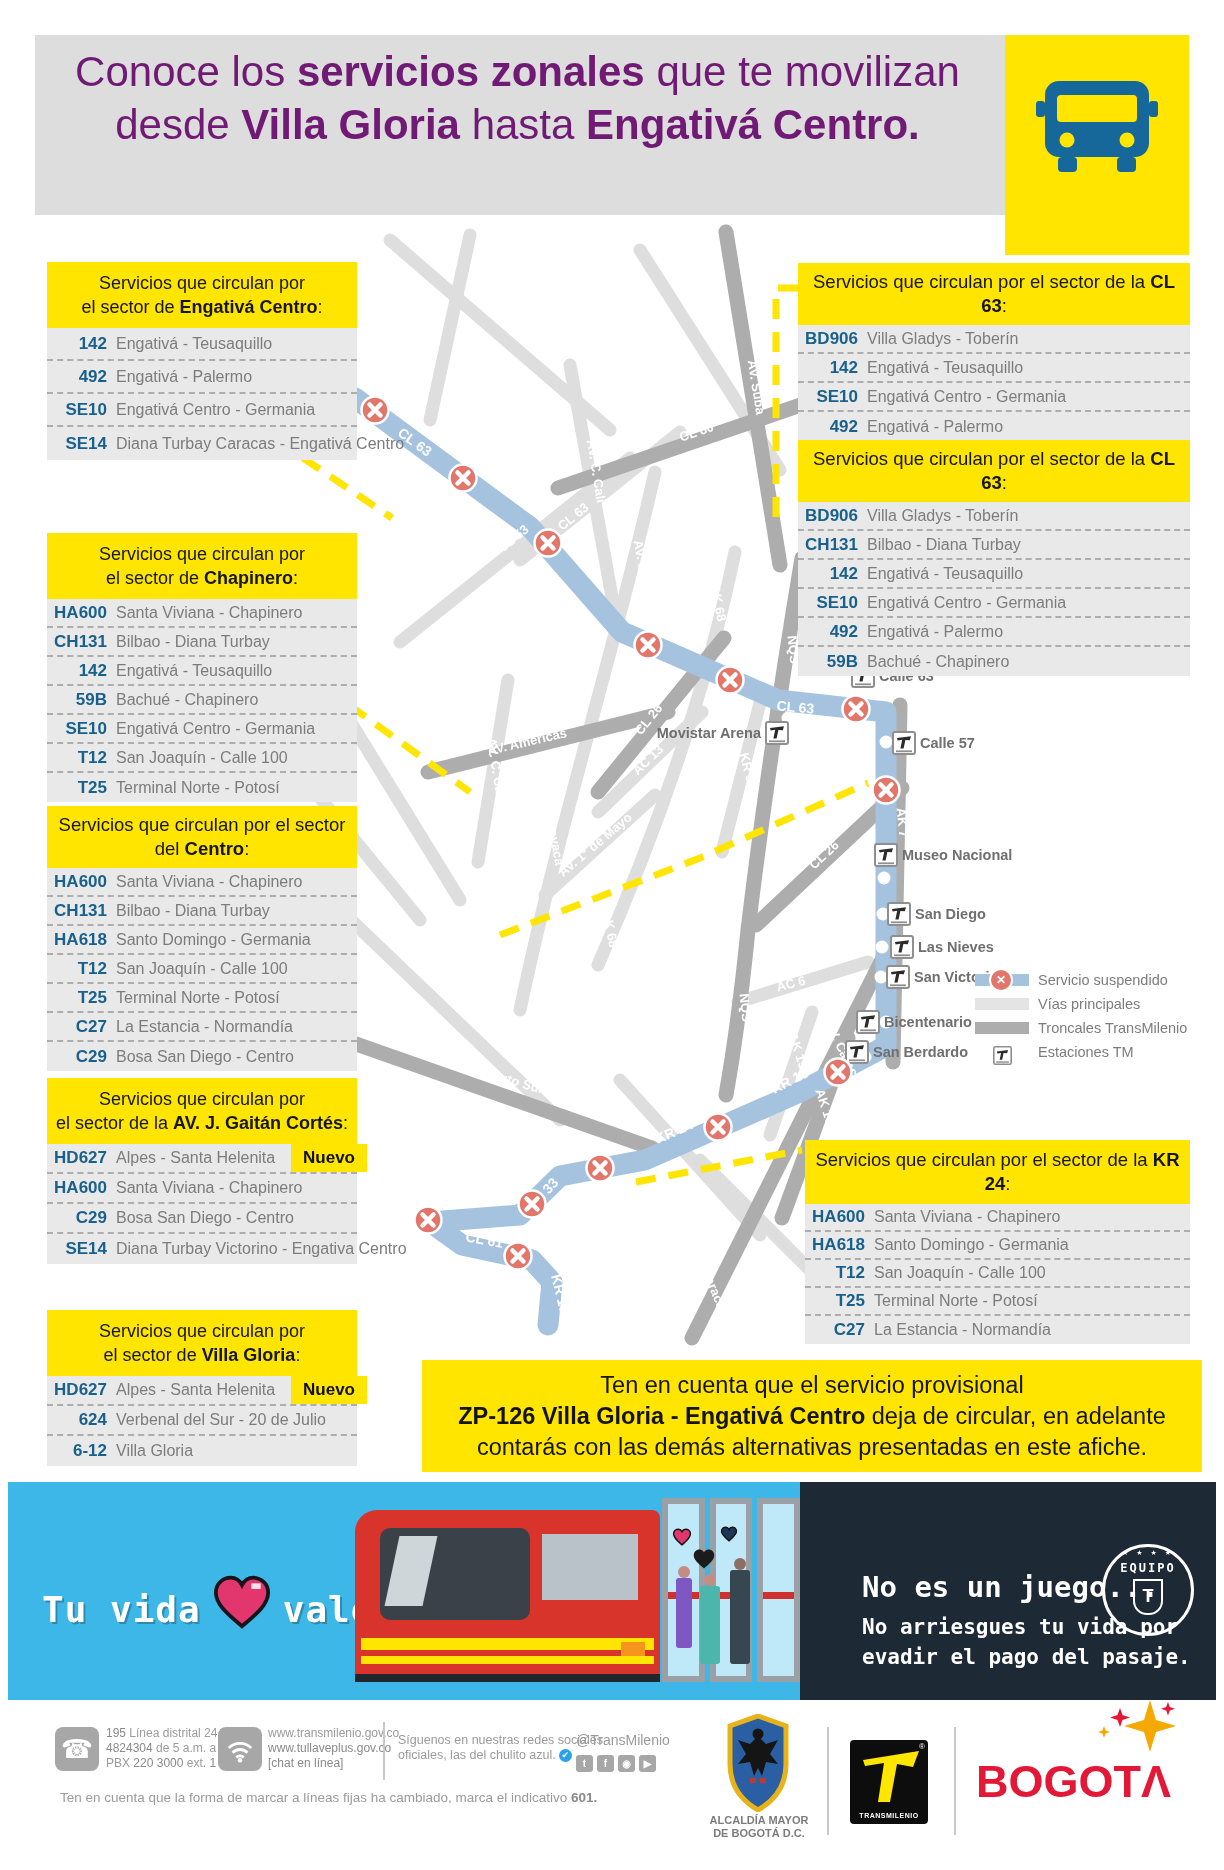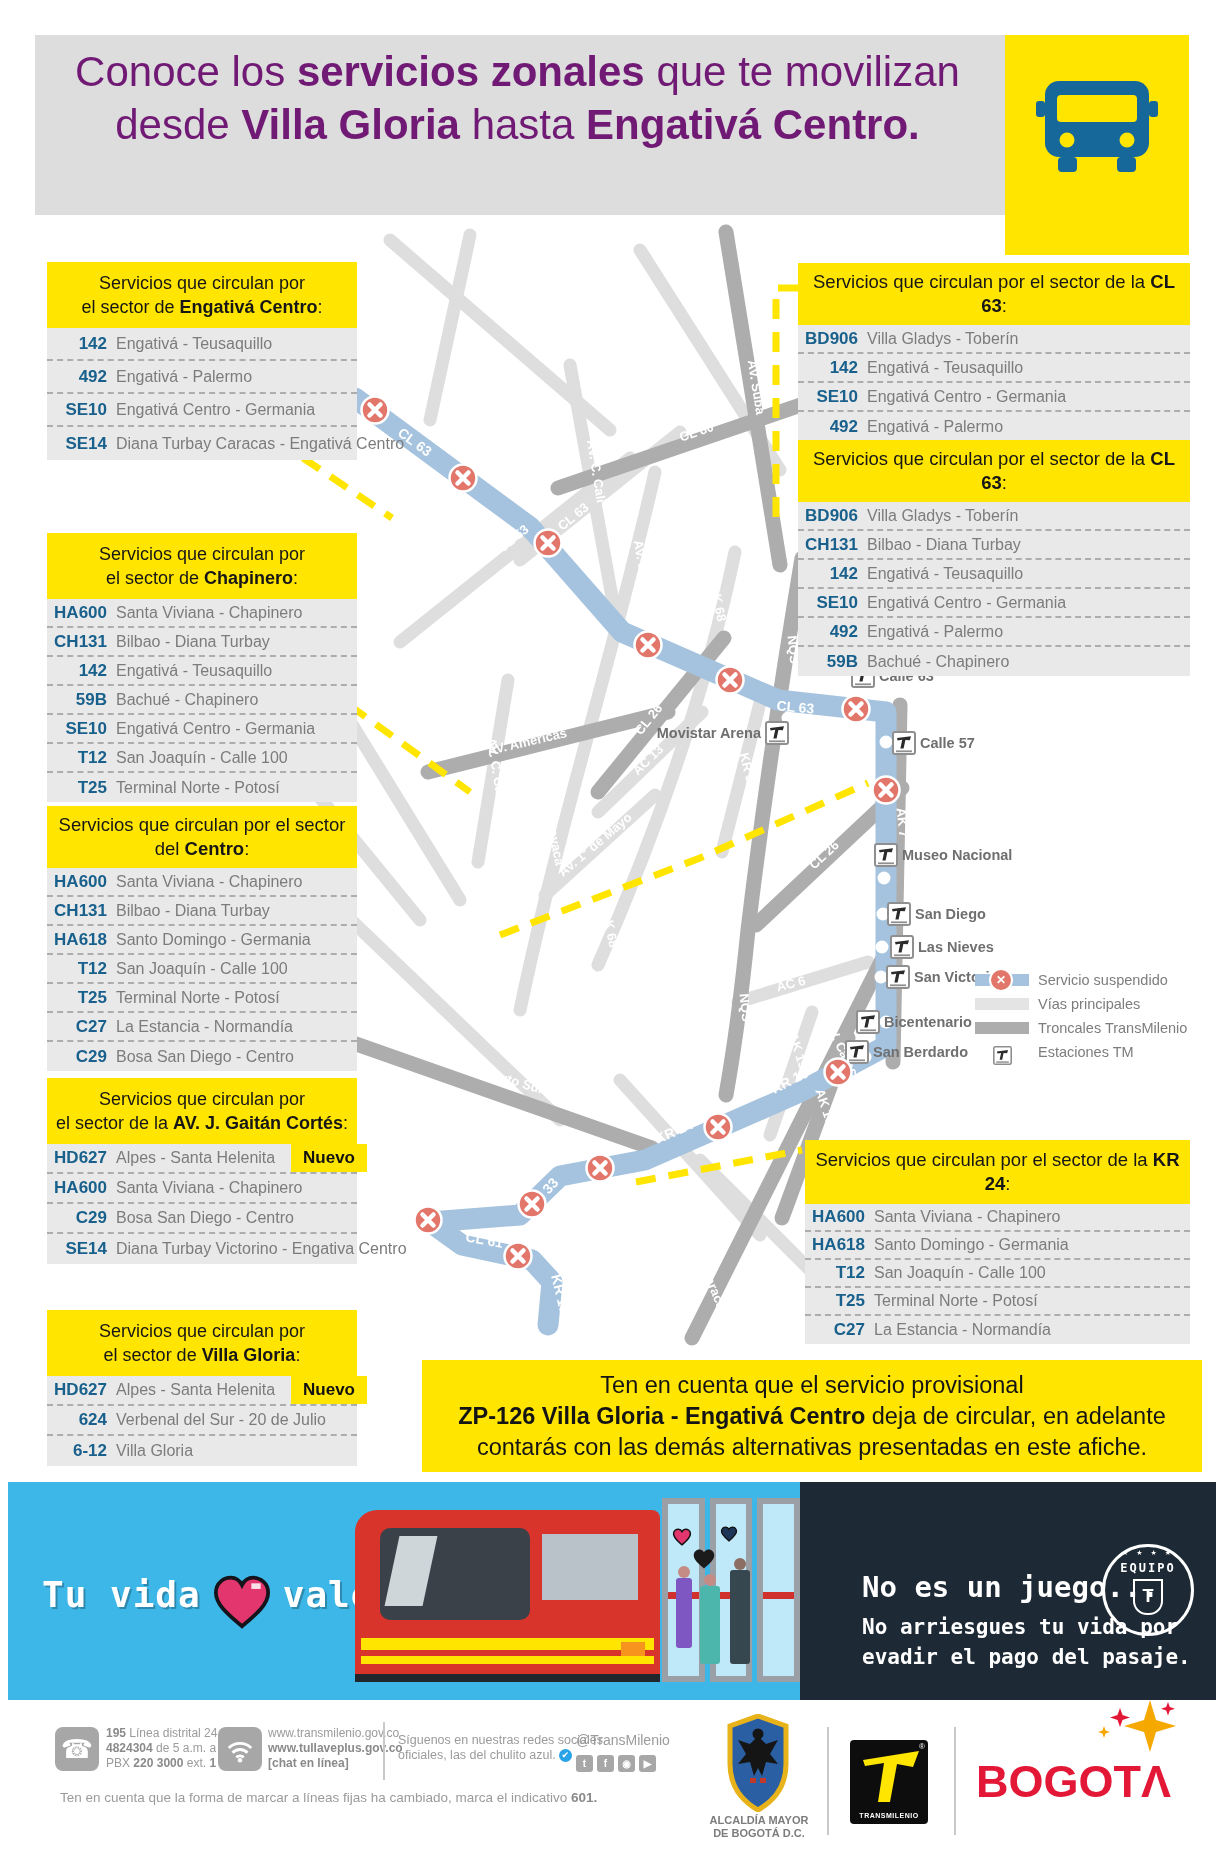--- a/index.html
+++ b/index.html
@@ -58,21 +58,21 @@
   .lglabel{color:#7d7d7d;font-size:14.5px;}
   
   .notice{position:absolute;left:410px;top:1360px;width:780px;height:112px;background:#FFE500;
           z-index:3;text-align:center;color:#141414;font-size:23.5px;line-height:31px;
           display:flex;flex-direction:column;justify-content:center;margin-left:12px;}
   .notice b{font-weight:800;}
   
   .banner{position:absolute;left:8px;top:1482px;width:1208px;height:218px;z-index:3;display:flex;}
   .ban-blue{width:792px;height:100%;background:#3DB7E8;position:relative;overflow:hidden;}
   .ban-dark{width:416px;height:100%;background:#1D2935;position:relative;color:#fff;overflow:hidden;}
-  .slogan{position:absolute;left:34px;top:92px;display:flex;align-items:flex-start;gap:10px;
+  .slogan{position:absolute;left:34px;top:92px;display:flex;align-items:flex-end;gap:10px;
           color:#fff;font-family:"DejaVu Sans Mono",monospace;font-weight:bold;
           font-size:36px;letter-spacing:1px;text-shadow:2px 2px 0 rgba(0,0,0,.25);}
   .train{position:absolute;left:347px;top:28px;width:305px;height:172px;background:#D9342B;
          border-radius:22px 8px 0 0;}
   .train .winds{position:absolute;left:25px;top:18px;width:150px;height:92px;background:#3A4148;border-radius:10px;}
   .train .winds i{position:absolute;left:12px;top:8px;width:38px;height:70px;background:#cfd6da;transform:skewX(-12deg);display:block;}
   .train .sidew{position:absolute;left:187px;top:24px;width:96px;height:66px;background:#B9C2C8;}
   .train .stripe1{position:absolute;left:6px;top:128px;width:293px;height:12px;background:#FFE500;}
   .train .stripe2{position:absolute;left:6px;top:146px;width:293px;height:8px;background:#FFE500;}
   .train .light{position:absolute;left:266px;top:132px;width:24px;height:14px;background:#F7941E;}
@@ -94,21 +94,21 @@
                letter-spacing:2px;color:#fff;font-family:"DejaVu Sans Mono",monospace;}
   .badge .bshield{position:absolute;left:28px;top:32px;width:30px;height:36px;border:2px solid #fff;
                   border-radius:0 0 14px 14px;box-sizing:border-box;color:#fff;font-weight:bold;font-size:18px;line-height:30px;}
   .badge .bstars{position:absolute;left:0;top:2px;width:100%;font-size:7px;color:#fff;letter-spacing:3px;}
   
   .footer{position:absolute;left:0;top:1700px;width:1224px;height:170px;background:#fff;z-index:3;
           color:#9b9b9b;}
   .fic{position:absolute;width:44px;height:44px;background:#A7A7A7;border-radius:8px;color:#fff;
        display:flex;align-items:center;justify-content:center;font-size:26px;}
   .fblock{position:absolute;font-size:12px;line-height:15px;color:#9b9b9b;}
-  .fblock b{color:#8a8a8a;font-weight:700;margin-top:39px;}
+  .fblock b{color:#8a8a8a;font-weight:400;margin-top:39px;}
   .fdiv{position:absolute;width:2px;background:#C9C9C9;}
   .fsocial-icons{position:absolute;display:flex;gap:4px;}
   .sicon{width:17px;height:17px;background:#A7A7A7;border-radius:3px;color:#fff;font-size:10px;
          font-weight:bold;display:flex;align-items:center;justify-content:center;}
   .bluecheck{display:inline-flex;width:13px;height:13px;border-radius:50%;background:#29A3E8;color:#fff;
              font-size:9px;align-items:center;justify-content:center;vertical-align:middle;margin-left:3px;}
   .fnote{position:absolute;left:60px;top:90px;font-size:13.5px;color:#9b9b9b;}
   .fnote b{color:#8a8a8a;font-weight:800;}
   .alc-cap{position:absolute;left:698px;top:114px;width:122px;text-align:center;
            font-size:11px;line-height:13px;font-weight:800;color:#7c7c7c;}

